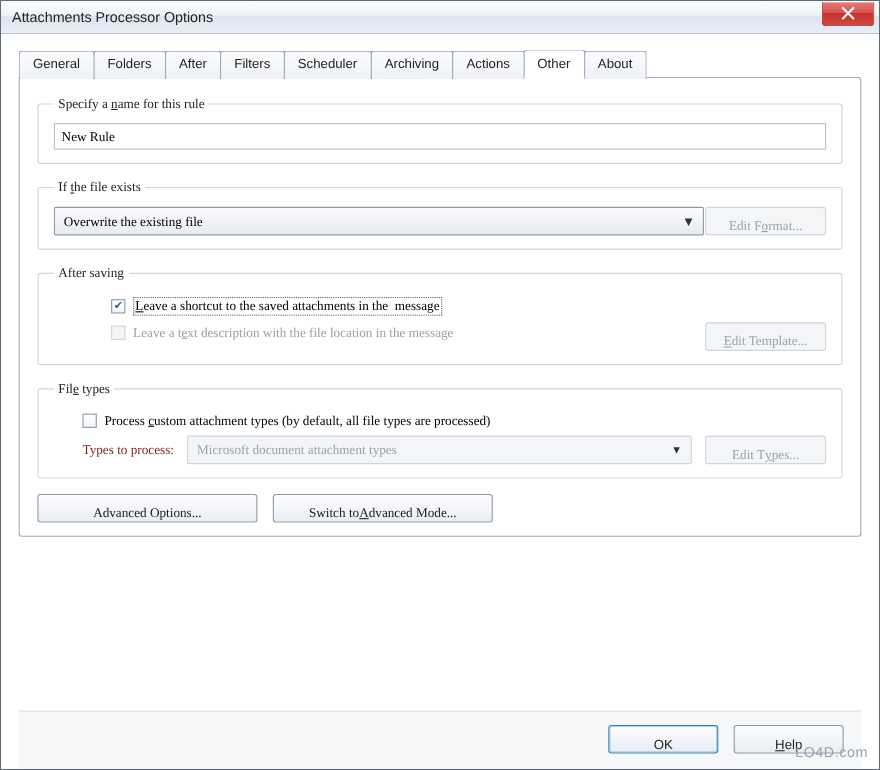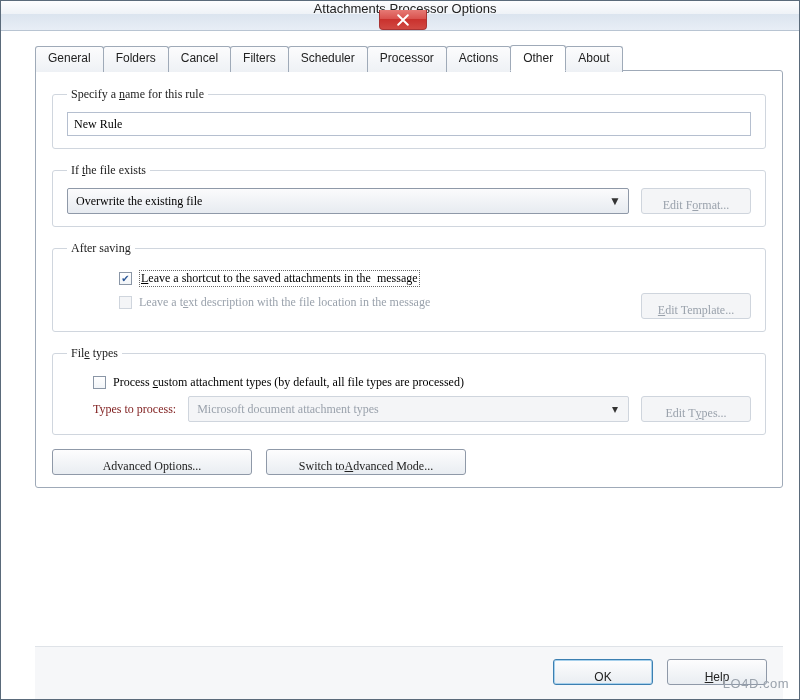--- a/index.html
+++ b/index.html
@@ -19,38 +19,37 @@
     background: #fff;
     border: 1px solid #5a6a7a;
     display: flex; flex-direction: column;
   }
   .titlebar {
     height: 30px;
     background: linear-gradient(#fdfdfe, #eef2f7 45%, #dbe4ef 46%, #e8eef6);
     border-bottom: 1px solid #b8c4d2;
     display: flex; align-items: center;
     padding: 0 0 0 10px;
-    flex-direction: column;
   }
   .titlebar .title { flex:1; color:#222; font-size:13px; }
   .close-btn {
     width: 48px; height: 22px;
     margin-right: 4px; margin-top: -6px;
     border: 1px solid #a33;
     border-top: none;
     border-radius: 0 0 4px 4px;
     background: linear-gradient(#e67a75, #d9534f 45%, #c9302c 46%, #d14842);
     display:flex; align-items:center; justify-content:center;
     color:#fff; font-weight:bold;
   }
   .close-btn svg { width:12px; height:12px; }
   .client {
     flex:1;
     background:#fff;
-    padding: 14px 16px 0 34px;
+    padding: 14px 16px 0 16px;
     display:flex; flex-direction:column;
   }
   .tabstrip {
     display:flex;
     position:relative;
     z-index:2;
     margin-bottom:-1px;
   }
   .tab {
     padding: 4px 12px 5px 12px;
@@ -123,21 +122,21 @@
   }
   .btn.default {
     border-color:#3c7fb1;
     box-shadow: 0 0 0 1px #a6d0ec inset;
   }
   .btn.disabled {
     color:#9aa2ac;
     border-color:#cfd5dd;
     background:#f4f5f7;
   }
-  .row { display:flex; align-items:center; gap:12px; }
+  .row { display:flex; align-items:center; gap:1px; }
   .row .grow { flex:1; }
   .chk-row { display:flex; align-items:center; gap:7px; margin:4px 0; }
   .chk-row.indent1 { margin-left:26px; }
   .chk-row.indent2 { margin-left:52px; }
   .chk-row.disabled { color:#9aa2ac; }
   .chk {
     width:13px; height:13px;
     border:1px solid #8a96a6;
     background: linear-gradient(#fff,#f2f5f8);
     display:inline-flex; align-items:center; justify-content:center;
@@ -180,24 +179,24 @@
         <path d="M1 1 L9 9 M9 1 L1 9" stroke="#fff" stroke-width="1.6" stroke-linecap="round"></path>
       </svg>
     </div>
   </div>
 
   <div class="client">
 
     <div class="tabstrip">
       <div class="tab">General</div>
       <div class="tab">Folders</div>
-      <div class="tab">Cancel</div>
+      <div class="tab">After</div>
       <div class="tab">Filters</div>
       <div class="tab">Scheduler</div>
-      <div class="tab">Processor</div>
+      <div class="tab">Archiving</div>
       <div class="tab">Actions</div>
       <div class="tab active">Other</div>
       <div class="tab">About</div>
     </div>
 
     <div class="tabpanel">
 
       <fieldset class="group">
         <legend>Specify a <span class="ak">n</span>ame for this rule</legend>
         <input class="textfield" value="New Rule" style="">

